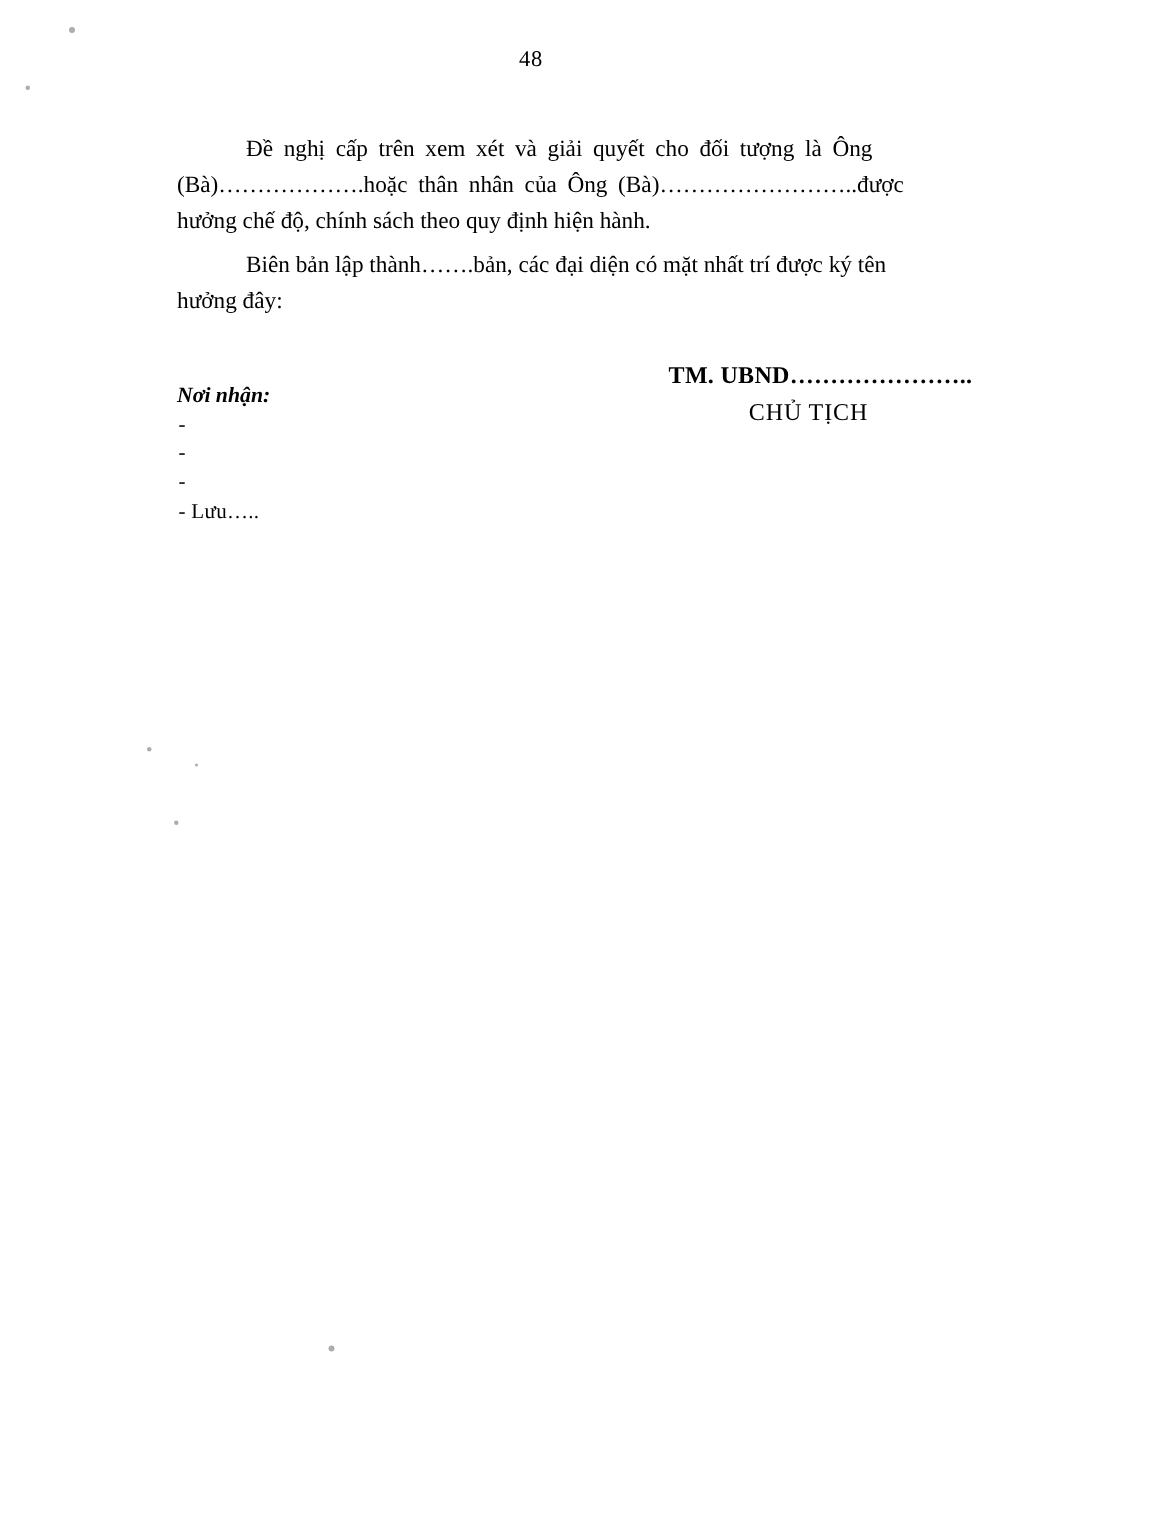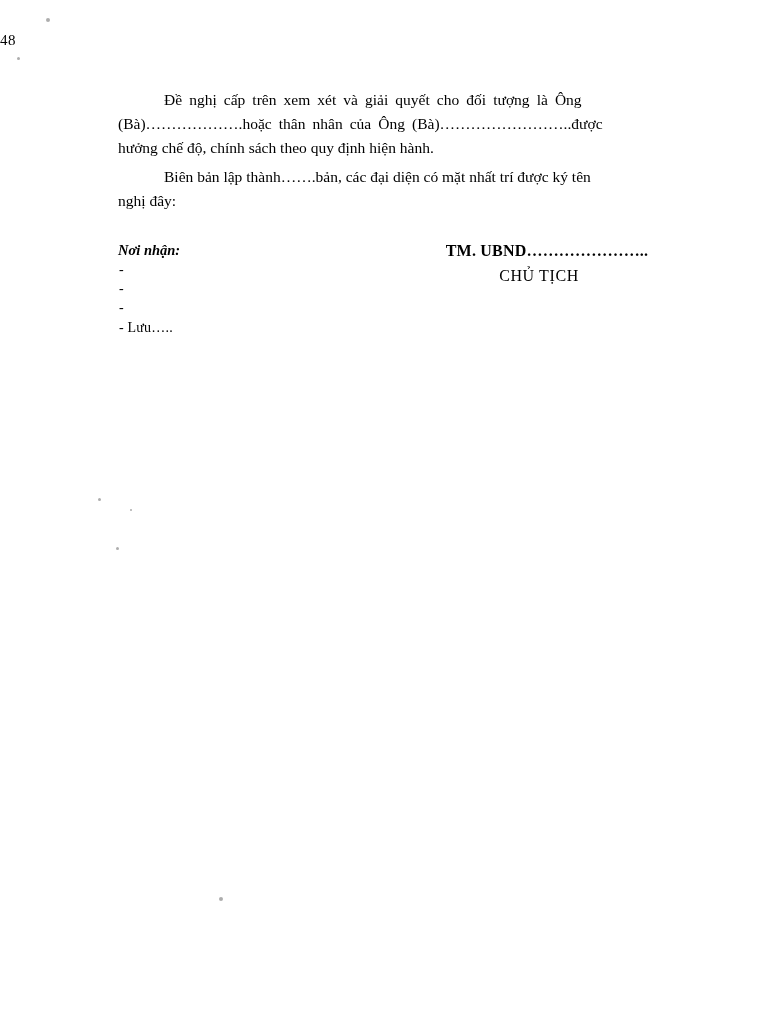--- a/index.html
+++ b/index.html
@@ -18,20 +18,21 @@
   .page {
     position: relative;
     width: 780px;
     height: 1009px;
   }
   .page-number {
     position: absolute;
     top: 32px;
     left: 0;
     width: 708px;
+    text-align: center;
     font-size: 15px;
     letter-spacing: 0.5px;
   }
   .body-block {
     position: absolute;
     left: 118px;
     top: 88px;
     width: 580px;
   }
   .para {
@@ -58,21 +59,21 @@
   .recipients {
     position: absolute;
     left: 0;
     top: 0;
     width: 200px;
   }
   .recipients-title {
     font-style: italic;
     font-weight: bold;
     font-size: 14.5px;
-    margin: 0 0 2px 0;
+    margin: 14px 0 2px 0;
   }
   .dash-line {
     font-size: 14px;
     line-height: 1.35;
     margin: 0;
     padding-left: 1px;
   }
   .dash-line.archive {
     margin-top: 1px;
     letter-spacing: 0.2px;
@@ -128,21 +129,21 @@
   <div class="body-block">
 
     <p class="para">
       <span class="indent"></span><span class="spread">Đề nghị cấp trên xem xét và giải quyết cho đối tượng là Ông</span><br>
       <span class="spread">(Bà)……………….hoặc thân nhân của Ông (Bà)……………………..được</span><br>
       <span>hưởng chế độ, chính sách theo quy định hiện hành.</span>
     </p>
 
     <p class="para">
       <span class="indent"></span><span>Biên bản lập thành…….bản, các đại diện có mặt nhất trí được ký tên</span><br>
-      <span>nghị đây:</span>
+      <span>hưởng đây:</span>
     </p>
 
   </div>
 
   <div class="signature-area">
 
     <div class="recipients">
       <p class="recipients-title">Nơi nhận:</p>
       <p class="dash-line">-</p>
       <p class="dash-line">-</p>

